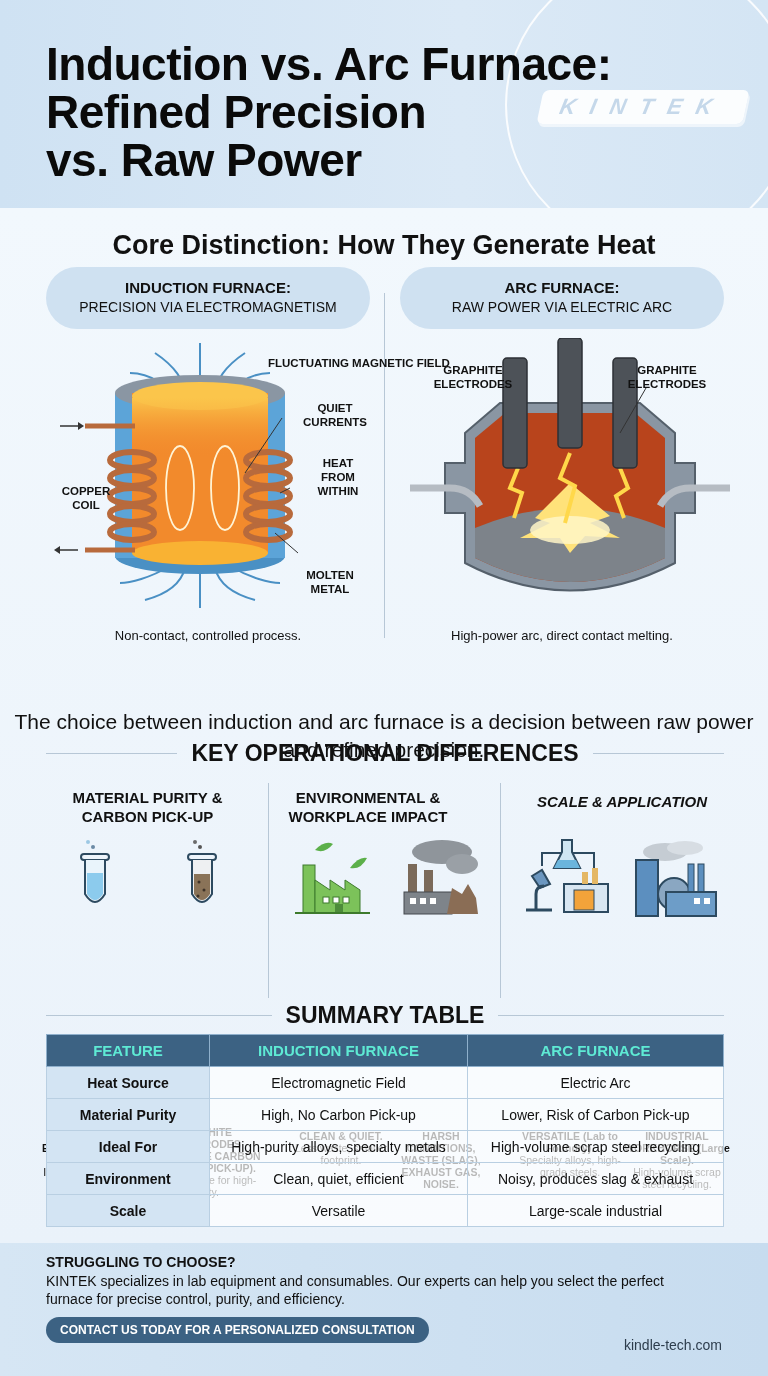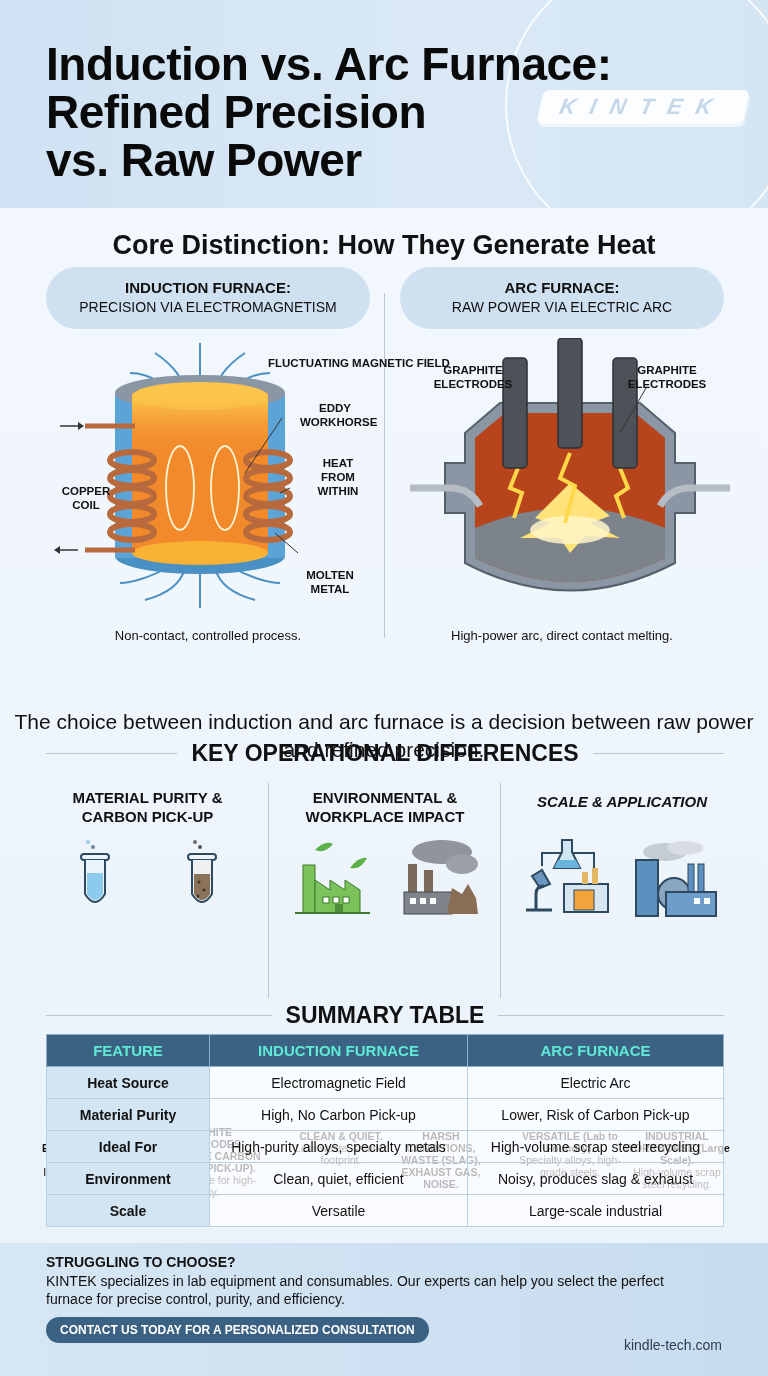--- a/index.html
+++ b/index.html
@@ -117,21 +117,21 @@
       </g>
     <polygon points="28,84 34,88 28,92" fill="#333"></polygon>
       <polygon points="10,208 4,212 10,216" fill="#333"></polygon>
     <g stroke="#333" stroke-width="1">
         <path d="M232 80 L195 135"></path>
         <path d="M240 150 L230 155"></path>
         <path d="M248 215 L225 195"></path>
       </g>
   </svg>
   <div class="dlabel" style="left:268px;top:148px;">FLUCTUATING MAGNETIC FIELD</div>
-  <div class="dlabel" style="left:300px;top:193px;width:70px;">EDDY WORKHORSE</div>
+  <div class="dlabel" style="left:300px;top:193px;width:70px;">QUIET CURRENTS</div>
   <div class="dlabel" style="left:312px;top:248px;width:52px;">HEAT FROM WITHIN</div>
   <div class="dlabel" style="left:300px;top:360px;width:60px;">MOLTEN METAL</div>
   <div class="dlabel" style="left:56px;top:276px;width:60px;">COPPER COIL</div>
   <div class="caption" style="left:46px;top:420px;width:324px;">Non-contact, controlled process.</div>
 
   <svg class="diagram" style="left:410px;" width="320" height="275" viewBox="0 0 320 275">
     <path d="M55 95 L90 65 L230 65 L265 95 L265 125 L285 125 L285 175 L265 175 L265 225 Q160 280 55 225 L55 175 L35 175 L35 125 L55 125 Z" fill="#8a96a3" stroke="#55606b" stroke-width="2"></path>
     <path d="M65 100 L95 75 L225 75 L255 100 L255 220 Q160 268 65 220 Z" fill="#b8441c"></path>
     <path d="M65 190 Q160 150 255 190 L255 220 Q160 268 65 220 Z" fill="#7d838a"></path>
     <polygon points="160,145 125,180 140,185 110,200 150,200 160,215 175,198 210,200 180,185 200,178" fill="#ffe27a"></polygon>
@@ -187,21 +187,21 @@
   <div class="item" style="left:42px;top:922px;">
     <div class="b">NO ELECTRODES, ELIMINATES CARBON PICK-UP.</div>
     <div class="n">Ideal for clean metals &amp; alloys.</div>
   </div>
   <div class="item" style="left:145px;top:918px;width:120px;">
     <div class="b">GRAPHITE ELECTRODES INTRODUCE CARBON (CARBON PICK-UP).</div>
     <div class="n">Less suitable for high-purity.</div>
   </div>
   <div class="coldiv" style="left:268px;"></div>
 
-  <div class="col" style="left:270px;width:230px;">
+  <div class="col" style="left:253px;width:230px;">
     <div class="ct" style="padding:0 25px;">ENVIRONMENTAL &amp; WORKPLACE IMPACT</div>
   </div>
   <svg class="icon" style="left:295px;top:632px;" width="80" height="75">
     <path d="M20 10 Q30 0 38 4 Q30 14 20 10 Z" fill="#5cb04a"></path>
       <path d="M55 28 Q64 16 72 18 Q66 30 55 28 Z" fill="#5cb04a"></path>
     <rect x="8" y="25" width="12" height="48" fill="#7cc25a" stroke="#3d7a2c"></rect>
     <path d="M20 73 L20 40 L35 50 L35 40 L50 50 L50 40 L65 50 L65 73 Z" fill="#7cc25a" stroke="#3d7a2c"></path>
     <rect x="28" y="57" width="6" height="6" fill="#fff" stroke="#3d7a2c"></rect>
       <rect x="38" y="57" width="6" height="6" fill="#fff" stroke="#3d7a2c"></rect>
       <rect x="48" y="57" width="6" height="6" fill="#fff" stroke="#3d7a2c"></rect>

